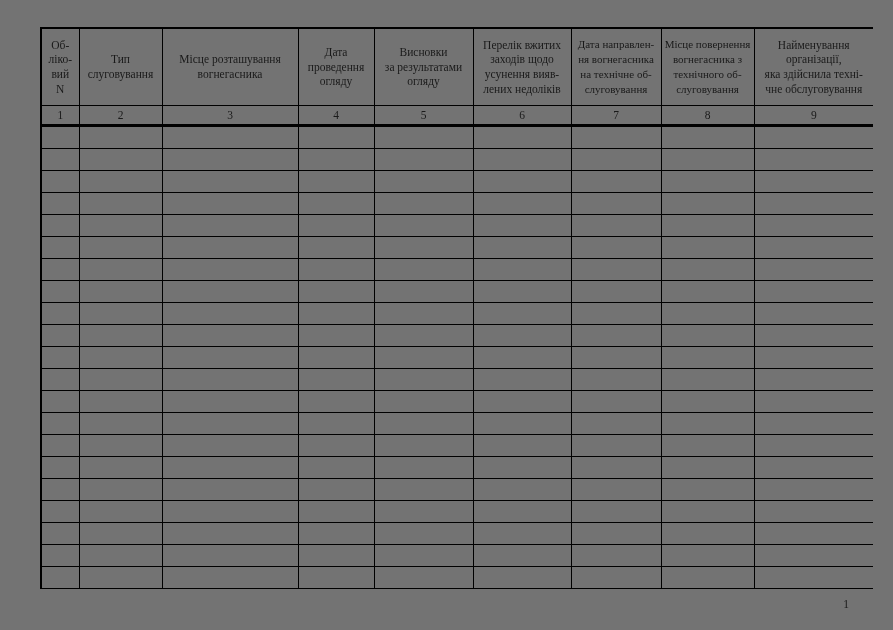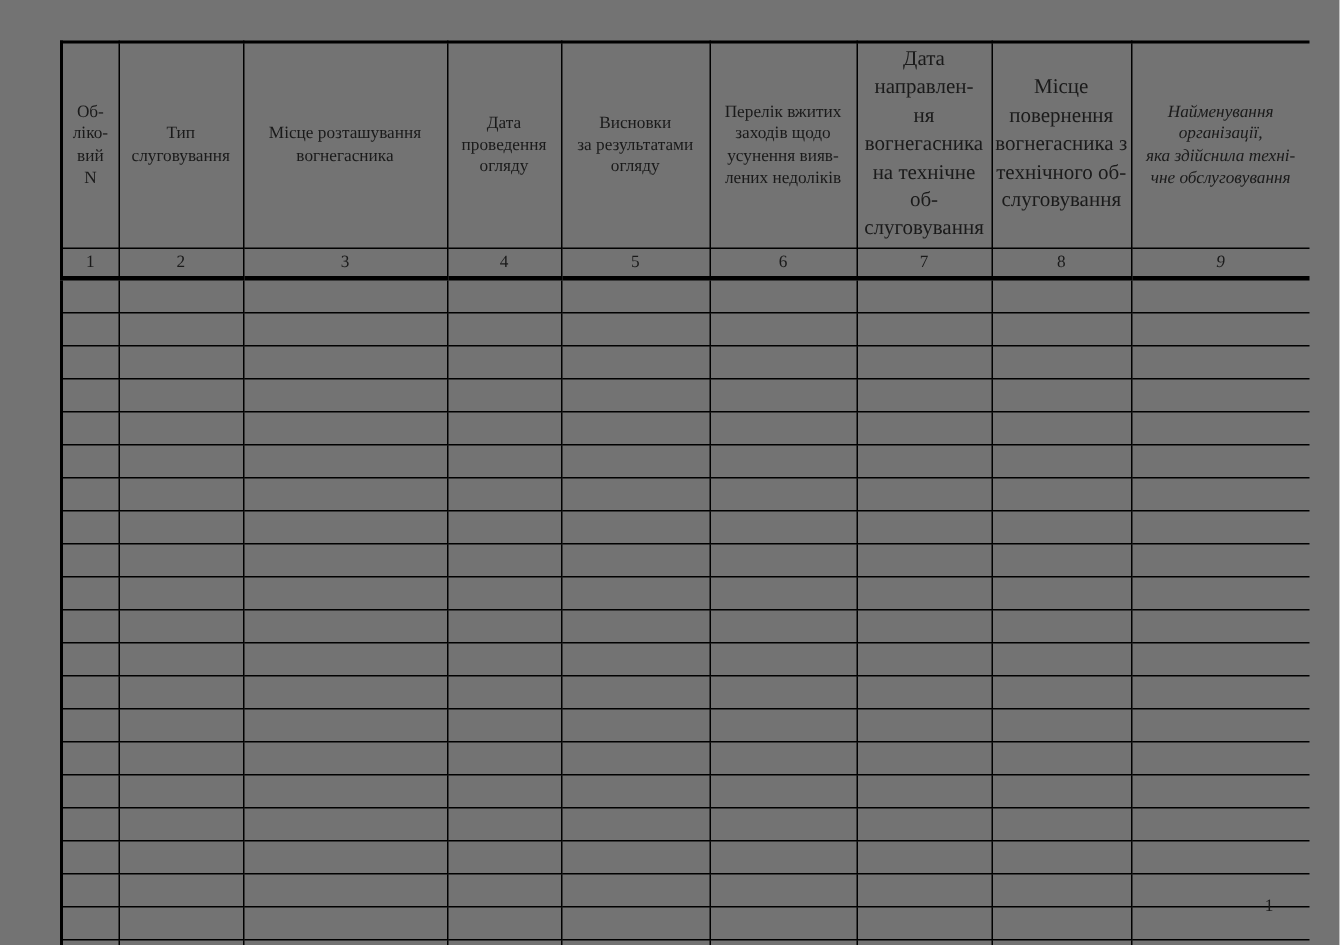--- a/index.html
+++ b/index.html
@@ -28,34 +28,33 @@
   table.log th,
   table.log td {
     border: 1px solid #000;
     padding: 0;
     margin: 0;
     overflow: hidden;
   }
   table.log th:last-child,
   table.log td:last-child {
     border-right: 0;
-    font-style: italic;
   }
   tr.header-row th {
     height: 72px;
     font-weight: normal;
     font-size: 11.5px;
     line-height: 1.28;
     text-align: center;
     vertical-align: middle;
     white-space: pre-line;
     padding: 2px 1px;
   }
   tr.header-row th.small {
-    font-size: 14px;
+    font-size: 11px;
     line-height: 1.35;
   }
   tr.numbers-row td {
     height: 18px;
     font-size: 11.5px;
     text-align: center;
     vertical-align: middle;
     border-bottom: 3px solid #000;
   }
   tr.body-row td {

